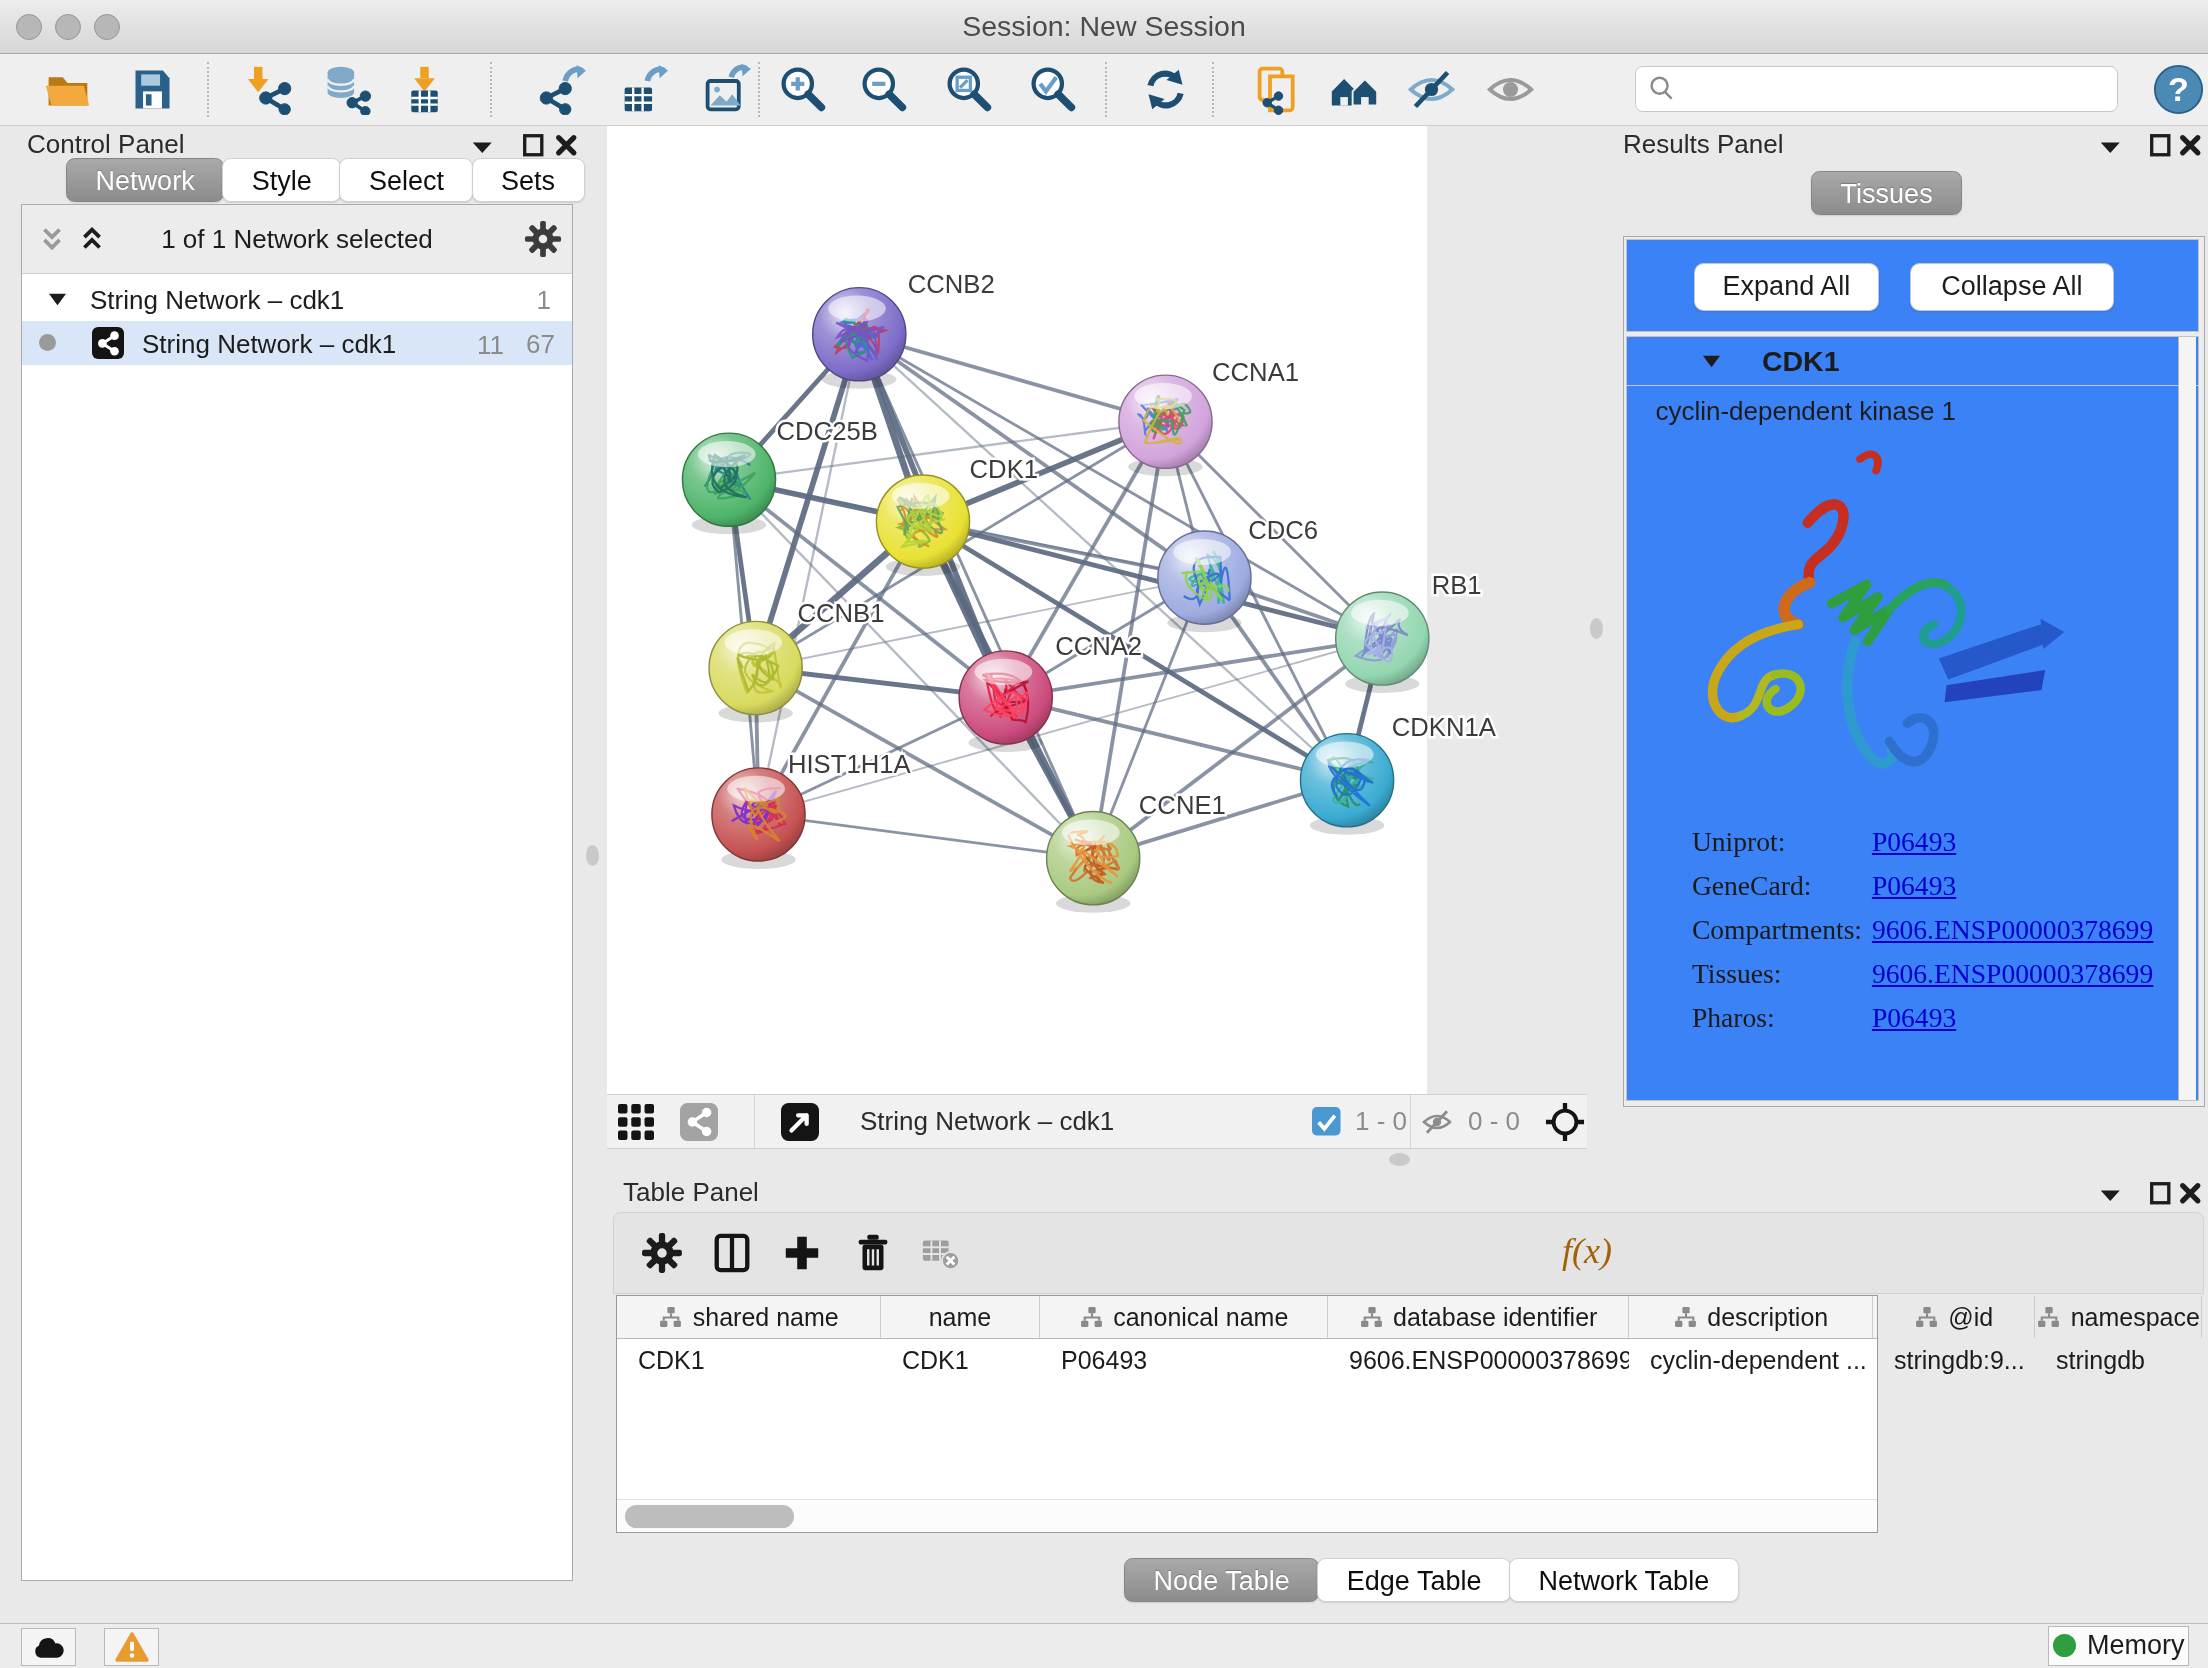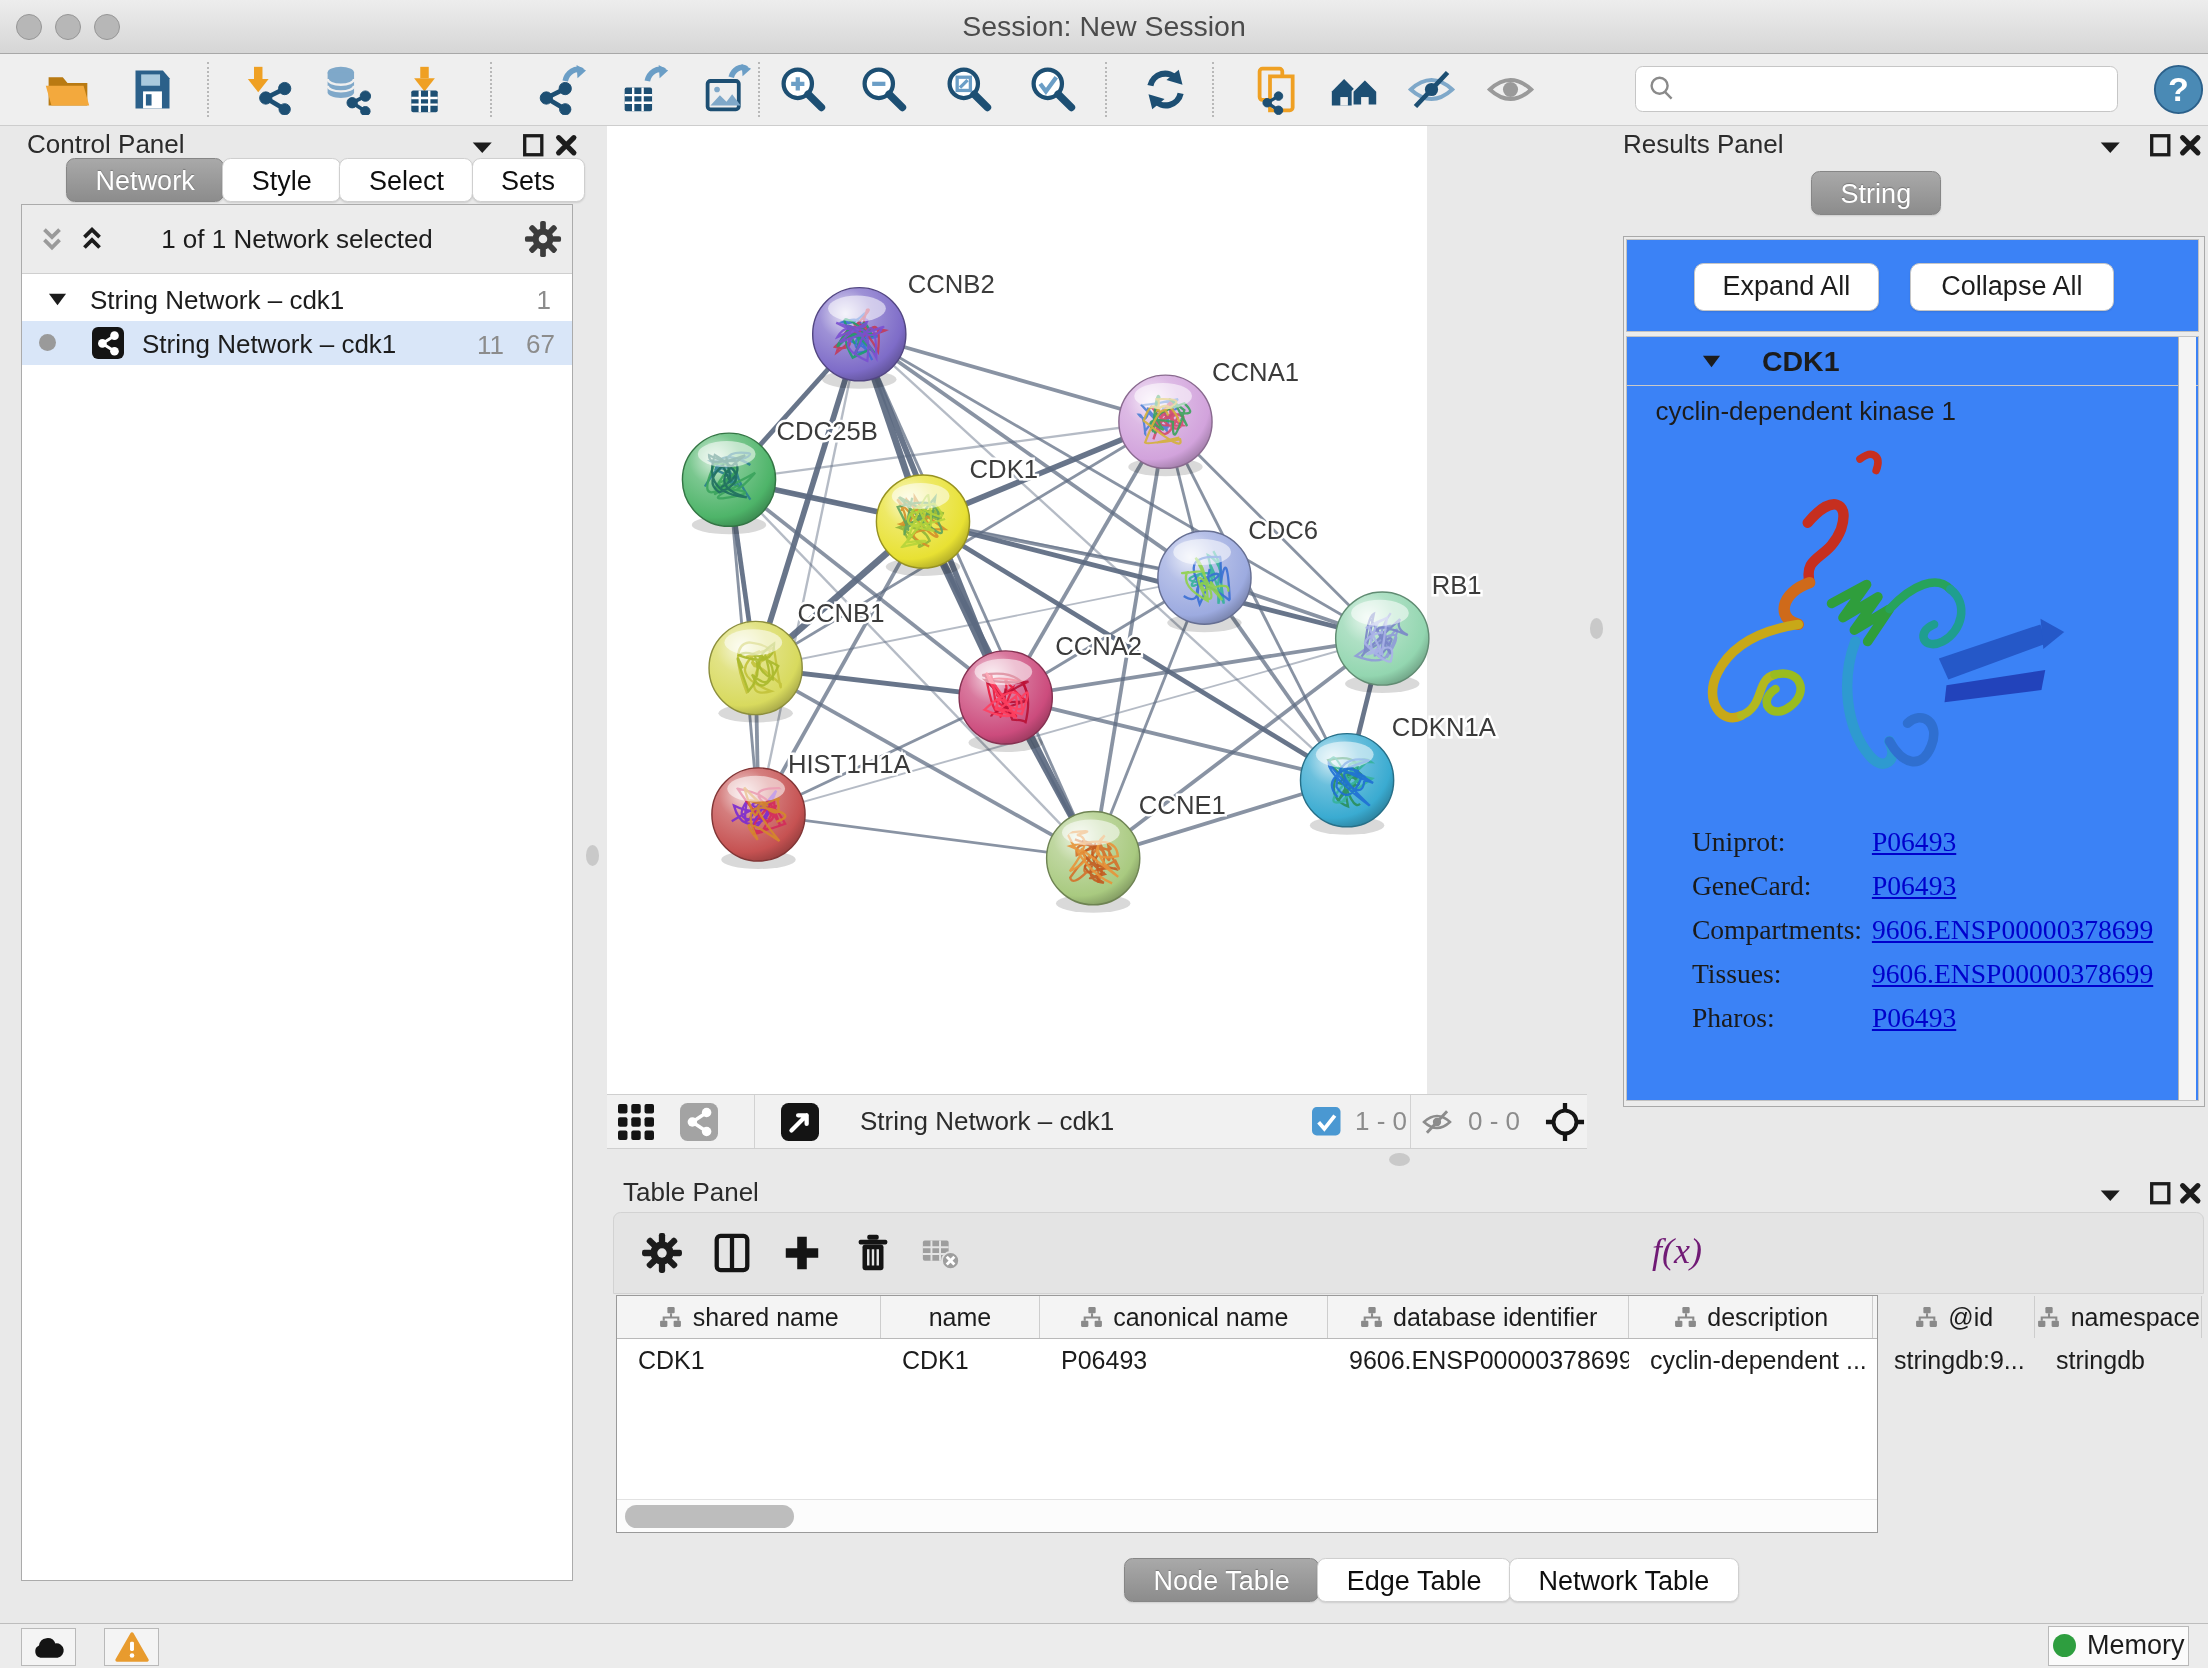--- a/index.html
+++ b/index.html
@@ -42,21 +42,21 @@
   #gene-desc{position:absolute;left:28.5px;top:59px;font-size:26px}
   #crosslinks{position:absolute;left:0px;top:476px;width:533px;font-family:"Liberation Serif",serif}
   #cl-title{font-size:29.5px;font-weight:bold;margin-left:40px}
   .clrow{position:relative;height:44px}
   .cll{position:absolute;left:65px;font-size:27.6px;color:#1a1a1a}
   .clv{position:absolute;left:245px;font-size:27.6px;color:#0000cc;text-decoration:underline;cursor:pointer}
   #res-scroll{position:absolute;right:1.9px;top:0;width:17px;height:100%;background:#f4f4f4;border-left:1px solid #b3b3b3}
   
   #tpbar{left:613px;top:1212px;width:1589px;height:80px;background:#e4e4e4;border:1px solid #d2d2d2;border-radius:7.6px 7.6px 0 0}
   .tpico{position:absolute;top:19px;width:42px;height:42px}
-  #fx{position:absolute;left:1038px;top:17px;font-family:"Liberation Serif",serif;font-style:italic;font-size:36px;color:#701a75}
+  #fx{position:absolute;left:948px;top:17px;font-family:"Liberation Serif",serif;font-style:italic;font-size:36px;color:#a16207}
   #tblwrap{left:616px;top:1295px;width:1262px;height:238px;background:#fff;border:1.9px solid #9a9a9a;box-sizing:border-box}
   #tbl-head{position:absolute;left:0;top:0;height:42px;display:flex;background:#f4f4f4;border-bottom:1.9px solid #b9b9b9;width:100%}
   .th{display:flex;align-items:center;justify-content:center;gap:9.5px;font-size:25px;color:#1c1c1c;border-right:1px solid #cdcdcd;box-sizing:border-box;overflow:hidden;white-space:nowrap;flex:none}
   .oc{width:25px;height:25px;flex:none}
   #tbl-row{position:absolute;left:0;top:44px;height:40px;display:flex;width:100%}
   .td{font-size:25px;line-height:40px;padding-left:21px;box-sizing:border-box;overflow:hidden;white-space:nowrap;flex:none}
   #hscroll{position:absolute;left:0;bottom:0;width:100%;height:32px;background:#fcfcfc;border-top:1px solid #e2e2e2}
   #hthumb{position:absolute;left:7.6px;top:4.8px;width:169px;height:23px;background:#bdbdbd;border-radius:11.4px}
   #tbl-tabs{left:1126px;top:1558px}
   
@@ -570,21 +570,21 @@
   <div class="abs phdr-t" style="left:1623px;top:129px">Results Panel</div>
   <svg class="abs hico" style="left:2096px;top:133px" viewBox="0 0 30 30">
       <polygon points="5,10 25,10 15,21" fill="#1c1c1c"></polygon>
     </svg>
   <svg class="abs hico" style="left:2146px;top:131px" viewBox="0 0 30 30">
       <rect x="6" y="5" width="18" height="20" fill="none" stroke="#1c1c1c" stroke-width="3.5"></rect>
     </svg>
   <svg class="abs hico" style="left:2176px;top:131px" viewBox="0 0 30 30">
       <path d="M7 7L23 23M23 7L7 23" stroke="#1c1c1c" stroke-width="5.5" stroke-linecap="round"></path>
     </svg>
-  <div class="abs" style="left:1813px;top:171px"><span class="tab on">String</span></div>
+  <div class="abs" style="left:1813px;top:171px"><span class="tab on">Tissues</span></div>
   <div id="resbox" class="abs">
     <div class="inbox" style="top:1.9px;width:573px;height:93px">
       <div class="rbtn" style="left:67px;width:183px">Expand All</div>
       <div class="rbtn" style="left:283px;width:202px">Collapse All</div>
     </div>
     <div class="inbox" style="top:99px;width:573px;height:765px">
       <div id="gene-hdr">
         <svg class="abs" style="left:74px;top:15px;width:21px;height:19px" viewBox="0 0 22 20">
             <polygon points="2,4 20,4 11,16" fill="#1c1c1c"></polygon>
           </svg>

